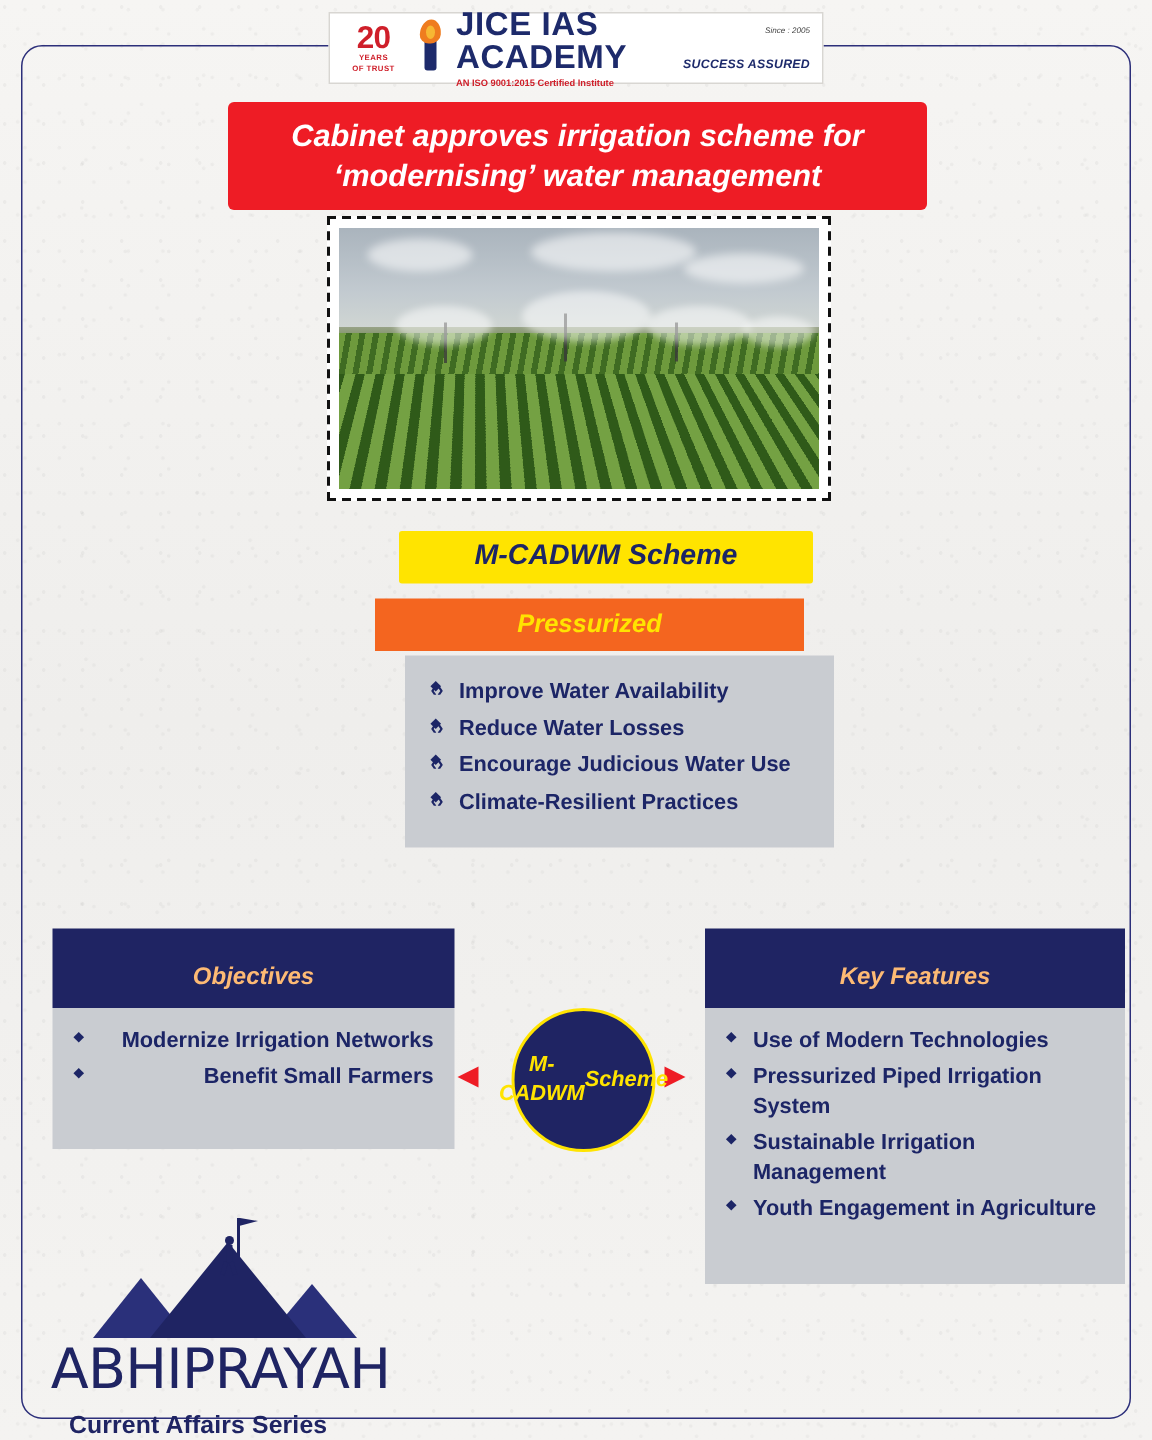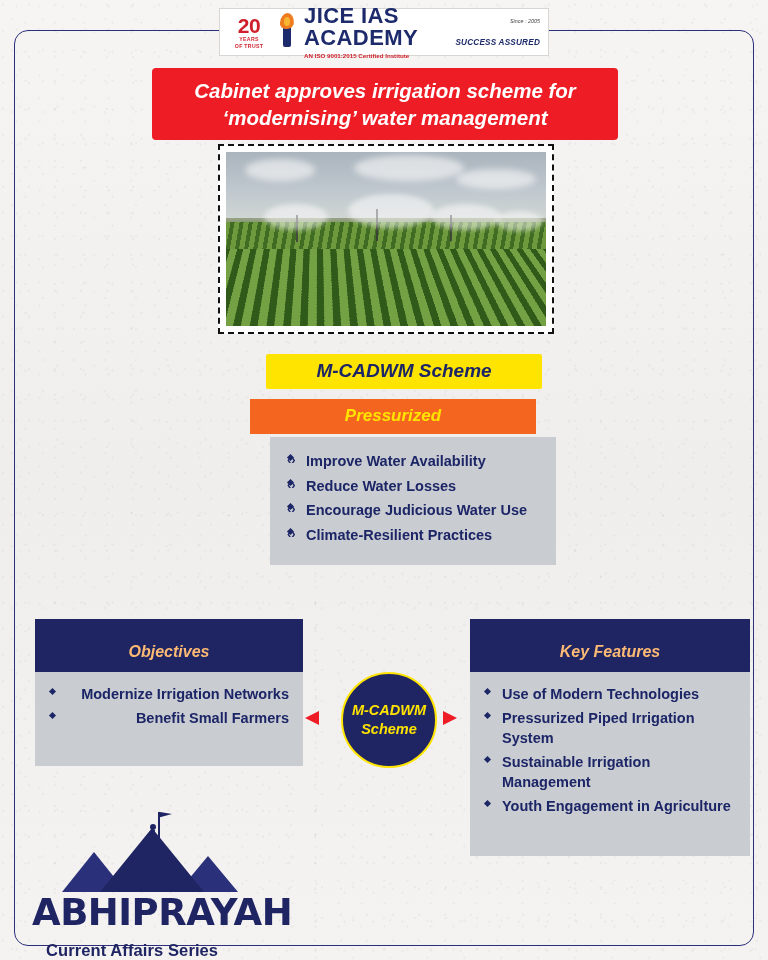--- a/index.html
+++ b/index.html
@@ -352,21 +352,20 @@
     width: 92px;
     height: 92px;
     border-radius: 50%;
     background: #1f2463;
     border: 2.5px solid #ffe400;
     color: #ffe400;
     font-size: 14.5px;
     font-weight: bold;
     font-style: italic;
     display: flex;
-    flex-direction: column;
     align-items: center;
     justify-content: center;
     line-height: 1.3;
     text-align: center;
   }
   .arrow {
     position: absolute;
     width: 0;
     height: 0;
     border-top: 7px solid transparent;
@@ -413,21 +412,21 @@
     height: 26px;
   }
   .climber .head { position:absolute; left:4px; top:0; width:6px; height:6px; border-radius:50%; background:#1f2463; }
   .climber .body { position:absolute; left:5px; top:6px; width:4px; height:12px; background:#1f2463; }
   .climber .leg1 { position:absolute; left:2px; top:17px; width:3px; height:9px; background:#1f2463; transform: rotate(16deg); }
   .climber .leg2 { position:absolute; left:8px; top:17px; width:3px; height:9px; background:#1f2463; transform: rotate(-16deg); }
   .climber .pole { position:absolute; left:12px; top:-12px; width:2px; height:34px; background:#1f2463; }
   .climber .flag { position:absolute; left:14px; top:-12px; width:12px; height:9px; background:#1f2463; clip-path: polygon(0 0, 100% 22%, 0 58%); }
   .brand-name {
     font-size: 37px;
-    font-weight: bold;
+    font-weight: normal;
     color: #1f2463;
     letter-spacing: -0.5px;
     line-height: 1;
     margin-top: 2px;
     font-family: "DejaVu Sans", sans-serif;
     text-align: center;
   }
   .brand-sub {
     font-size: 16.5px;
     font-weight: bold;

